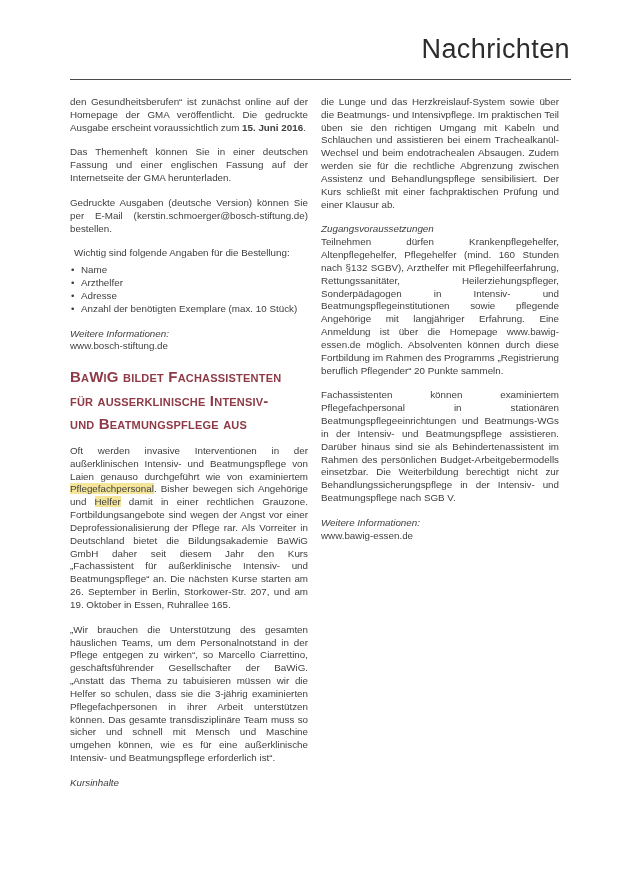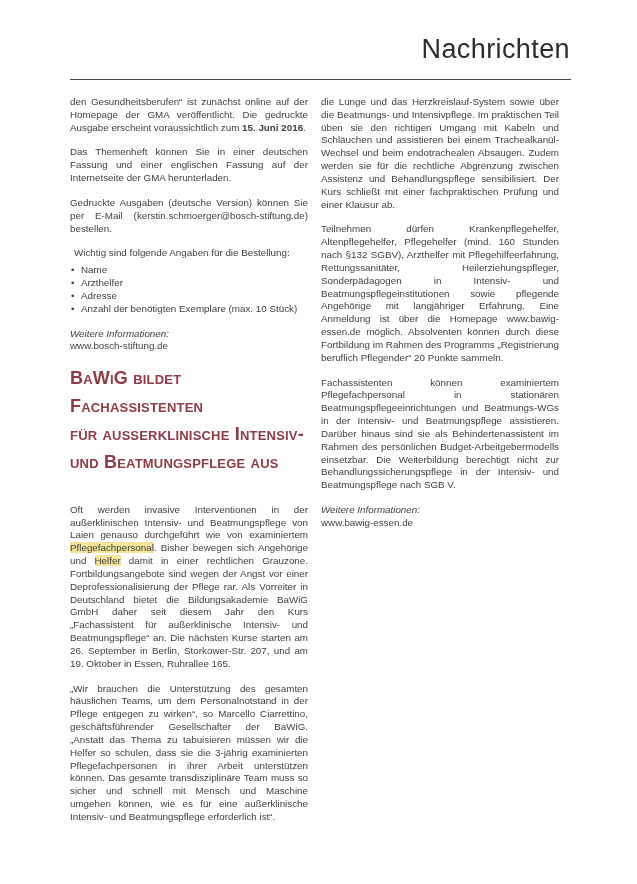--- a/index.html
+++ b/index.html
@@ -13,22 +13,22 @@
   .content{position:absolute;left:70px;right:78px;top:96px;display:flex;gap:13px;}
   .col{flex:1;font-size:9.8px;line-height:1.31;text-align:justify;}
   .blk.p{margin:0 0 12px;}
   .blk.p0{margin:4px;}
   .blk.label{margin:0;font-style:italic;}
   .blk.url{margin:0 0 12px;}
   ul.blk.list{list-style:none;margin:0 0 12px;padding:0;text-align:left;}
   ul.blk.list li{padding-left:11px;position:relative;}
   ul.blk.list li::before{content:"\2022";position:absolute;left:1px;}
   h2.blk.h2{
-    font-size:18px;line-height:1.55;font-weight:700;font-variant:small-caps;
-    color:var(--accent,#8e3a47);margin:9px 0 27px;letter-spacing:0.2px;text-align:left;
+    font-size:15px;line-height:1.55;font-weight:700;font-variant:small-caps;
+    color:var(--accent,#8e3a47);margin:9px 0 10px;letter-spacing:0.2px;text-align:left;
   }
   .b{font-weight:700;}
   .hl{background:var(--highlight,#f4e59a);}
   .footer{
     position:absolute;left:70px;right:64px;top:841px;display:flex;
     justify-content:space-between;font-size:8.8px;letter-spacing:0.9px;color:#4c4c4c;
   }
   .sep{margin:0 7px;}
 </style>
 </head>
@@ -59,20 +59,21 @@
           <div>BaWiG bildet Fachassistenten</div>
           <div>für außerklinische Intensiv-</div>
           <div>und Beatmungspflege aus</div>
         </h2>
         <p class="blk p"><span>Oft werden invasive Interventionen in der außerklinischen Intensiv- und Beatmungspflege von Laien genauso durchgeführt wie von examiniertem </span><span class="hl">Pflegefachpersonal</span><span>. Bisher bewegen sich Angehörige und </span><span class="hl">Helfer</span><span> damit in einer rechtlichen Grauzone. Fortbildungsangebote sind wegen der Angst vor einer Deprofessionalisierung der Pflege rar. Als Vorreiter in Deutschland bietet die Bildungsakademie BaWiG GmbH daher seit diesem Jahr den Kurs „Fachassistent für außerklinische Intensiv- und Beatmungspflege“ an. Die nächsten Kurse starten am 26. September in Berlin, Storkower-Str. 207, und am 19. Oktober in Essen, Ruhrallee 165.</span></p>
         <p class="blk p"><span>„Wir brauchen die Unterstützung des gesamten häuslichen Teams, um dem Personalnotstand in der Pflege entgegen zu wirken“, so Marcello Ciarrettino, geschäftsführender Gesellschafter der BaWiG. „Anstatt das Thema zu tabuisieren müssen wir die Helfer so schulen, dass sie die 3-jährig examinierten Pflegefachpersonen in ihrer Arbeit unterstützen können. Das gesamte transdisziplinäre Team muss so sicher und schnell mit Mensch und Maschine umgehen können, wie es für eine außerklinische Intensiv- und Beatmungspflege erforderlich ist“.</span></p>
         <p class="blk label"><span>Kursinhalte</span></p>
       </div>
     <div class="col" id="col-right">
         <p class="blk p"><span>die Lunge und das Herzkreislauf-System sowie über die Beatmungs- und Intensivpflege. Im praktischen Teil üben sie den richtigen Umgang mit Kabeln und Schläuchen und assistieren bei einem Trachealkanül-Wechsel und beim endotrachealen Absaugen. Zudem werden sie für die rechtliche Abgrenzung zwischen Assistenz und Behandlungspflege sensibilisiert. Der Kurs schließt mit einer fachpraktischen Prüfung und einer Klausur ab.</span></p>
+        <p class="blk label"><span>Zugangsvoraussetzungen</span></p>
         <p class="blk p"><span>Teilnehmen dürfen Krankenpflegehelfer, Altenpflegehelfer, Pflegehelfer (mind. 160 Stunden nach §132 SGBV), Arzthelfer mit Pflegehilfeerfahrung, Rettungssanitäter, Heilerziehungspfleger, Sonderpädagogen in Intensiv- und Beatmungspflegeinstitutionen sowie pflegende Angehörige mit langjähriger Erfahrung. Eine Anmeldung ist über die Homepage www.bawig-essen.de möglich. Absolventen können durch diese Fortbildung im Rahmen des Programms „Registrierung beruflich Pflegender“ 20 Punkte sammeln.</span></p>
         <p class="blk p"><span>Fachassistenten können examiniertem Pflegefachpersonal in stationären Beatmungspflegeeinrichtungen und Beatmungs-WGs in der Intensiv- und Beatmungspflege assistieren. Darüber hinaus sind sie als Behindertenassistent im Rahmen des persönlichen Budget-Arbeitgebermodells einsetzbar. Die Weiterbildung berechtigt nicht zur Behandlungssicherungspflege in der Intensiv- und Beatmungspflege nach SGB V.</span></p>
         <p class="blk label"><span>Weitere Informationen:</span></p>
         <p class="blk url"><span>www.bawig-essen.de</span></p>
       </div>
   </div>
 
   <div class="footer">
     <div>09</div>
   </div>

